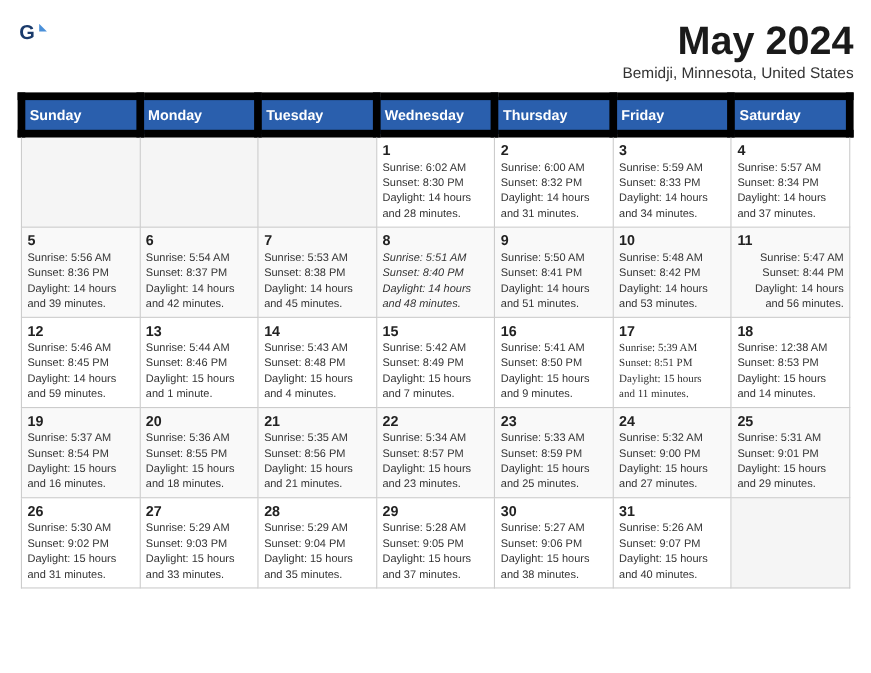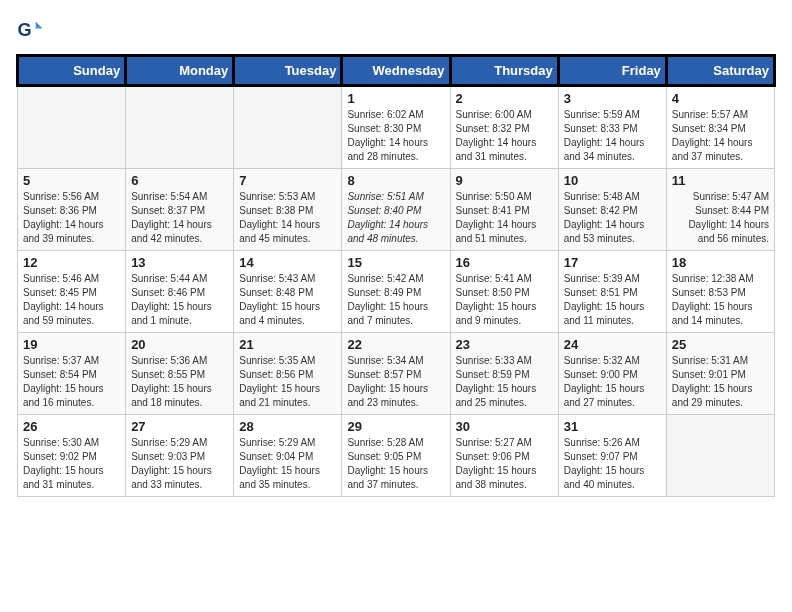--- a/index.html
+++ b/index.html
@@ -46,22 +46,22 @@
     .calendar {
       width: 100%;
       border-collapse: collapse;
       border: 1px solid #ccc;
     }
     .calendar th {
       background-color: #2a5fad;
       color: #fff;
       font-size: 13px;
       padding: 6px 4px;
-      text-align: right;
-      border: 3px solid #000000;
+      text-align: left;
+      border: 7px solid #000000;
     }
     .calendar td {
       vertical-align: top;
       border: 1px solid #ccc;
       padding: 4px 5px;
       width: calc(100% / 7);
       min-height: 80px;
       font-size: 10px;
       color: #222;
       background: #fff;
@@ -88,20 +88,24 @@
   </style>
 </head>
 <body>
 
 <div class="header">
   <div class="logo">
     <svg class="logo-icon" viewBox="0 0 40 40">
       <text x="2" y="28" font-size="26" font-weight="bold" fill="#1a3a6b">G</text>
       <polygon points="28,8 38,18 28,18" fill="#4a90d9"></polygon>
     </svg>
+  </div>
+  <div class="title-section">
+    <div class="month-title">May 2024</div>
+    <div class="location">Bemidji, Minnesota, United States</div>
   </div>
 </div>
 
 <table class="calendar">
   <thead>
     <tr>
     <th>Sunday</th>
         <th>Monday</th>
         <th>Tuesday</th>
         <th>Wednesday</th>
@@ -226,21 +230,21 @@
         </td>
         <td>
           <div class="day-number">16</div>
           <div class="day-info" style="white-space: pre-line;">Sunrise: 5:41 AM
 Sunset: 8:50 PM
 Daylight: 15 hours
 and 9 minutes.</div>
         </td>
         <td>
           <div class="day-number">17</div>
-          <div class="day-info" style="white-space: pre-line;">Sunrise: 5:39 AM
+          <div class="day-info" style="white-space: pre-line; font-family: Liberation Serif, serif;">Sunrise: 5:39 AM
 Sunset: 8:51 PM
 Daylight: 15 hours
 and 11 minutes.</div>
         </td>
         <td>
           <div class="day-number">18</div>
           <div class="day-info" style="white-space: pre-line;">Sunrise: 12:38 AM
 Sunset: 8:53 PM
 Daylight: 15 hours
 and 14 minutes.</div>

